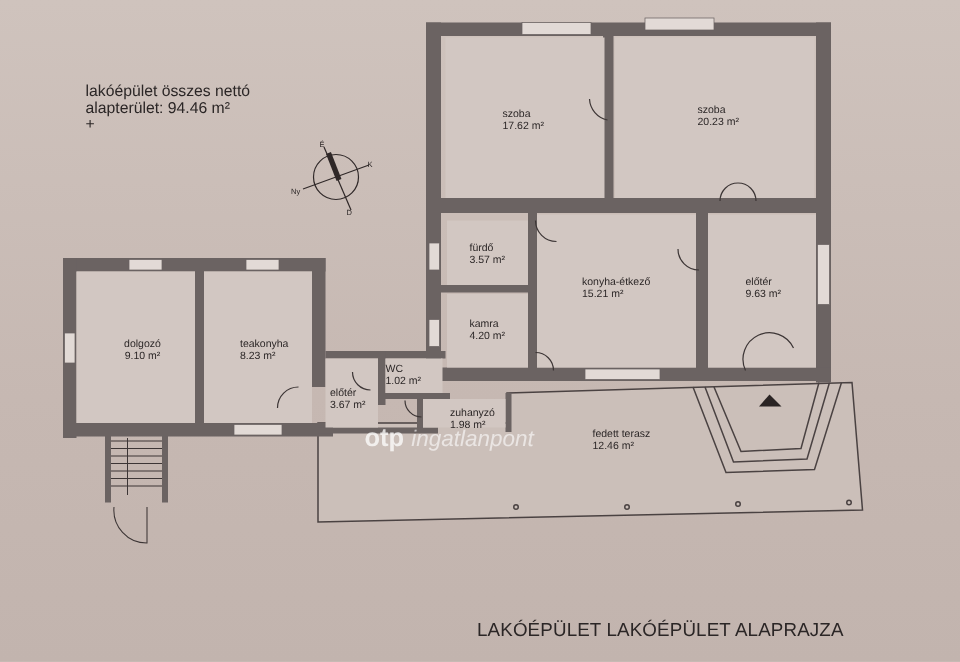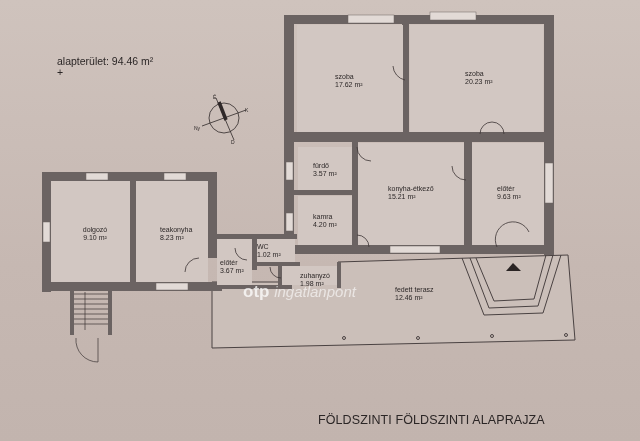--- a/index.html
+++ b/index.html
@@ -124,20 +124,21 @@
 
   <g transform="translate(224,118)" stroke="#2f2828" fill="none">
     <circle r="15" stroke-width="0.8"></circle>
     <line x1="-8" y1="-20" x2="10" y2="22" stroke-width="0.8"></line>
     <line x1="-5" y1="-16" x2="2" y2="2" stroke-width="3.5"></line>
     <line x1="-22" y1="8" x2="22" y2="-8" stroke-width="0.8"></line>
   </g>
 </svg>
 
 <div class="info">
+  <div>lakóépület összes nettó</div>
   <div>alapterület: 94.46 m²</div>
   <div>+</div>
 </div>
 
 <span class="room-label" style="left:213px;top:93px;font-size:5px">É</span>
 <span class="room-label" style="left:245px;top:106px;font-size:5px">K</span>
 <span class="room-label" style="left:231px;top:138px;font-size:5px">D</span>
 <span class="room-label" style="left:194px;top:124px;font-size:5px">Ny</span>
 
 <div class="room-label" style="left:335px;top:73px">
@@ -184,13 +185,13 @@
     <div>zuhanyzó</div>
     <div>1.98 m²</div>
   </div>
 <div class="room-label" style="left:395px;top:286px">
     <div>fedett terasz</div>
     <div>12.46 m²</div>
   </div>
 
 <div class="wm"><span>otp</span> <span class="light">ingatlanpont</span></div>
 
-<div class="title">FÖLDSZINTI FÖLDSZINTI ALAPRAJZA</div>
+<div class="title">LAKÓÉPÜLET LAKÓÉPÜLET ALAPRAJZA</div>
 
 </body></html>

